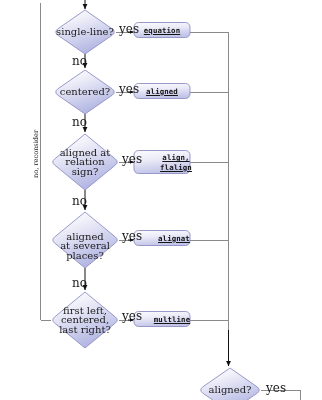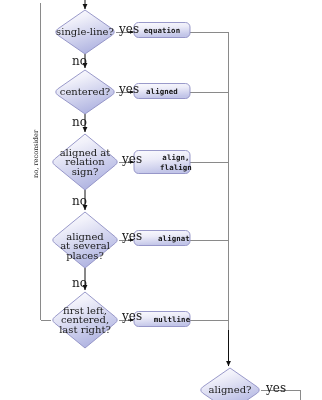--- a/index.html
+++ b/index.html
@@ -35,20 +35,21 @@
   .env-label {
     position: absolute;
     text-align: center;
     font-family: "DejaVu Sans Mono", monospace;
     font-size: 7.4px;
     line-height: 9.2px;
     font-weight: bold;
     color: #141414;
     white-space: pre-line;
     letter-spacing: 0.1px;
+    text-decoration: underline;
   }
   .edge-label {
     position: absolute;
     font-family: "DejaVu Serif", serif;
     font-size: 12px;
     color: #1b1b1b;
     white-space: nowrap;
   }
   .vert-label {
     position: absolute;

